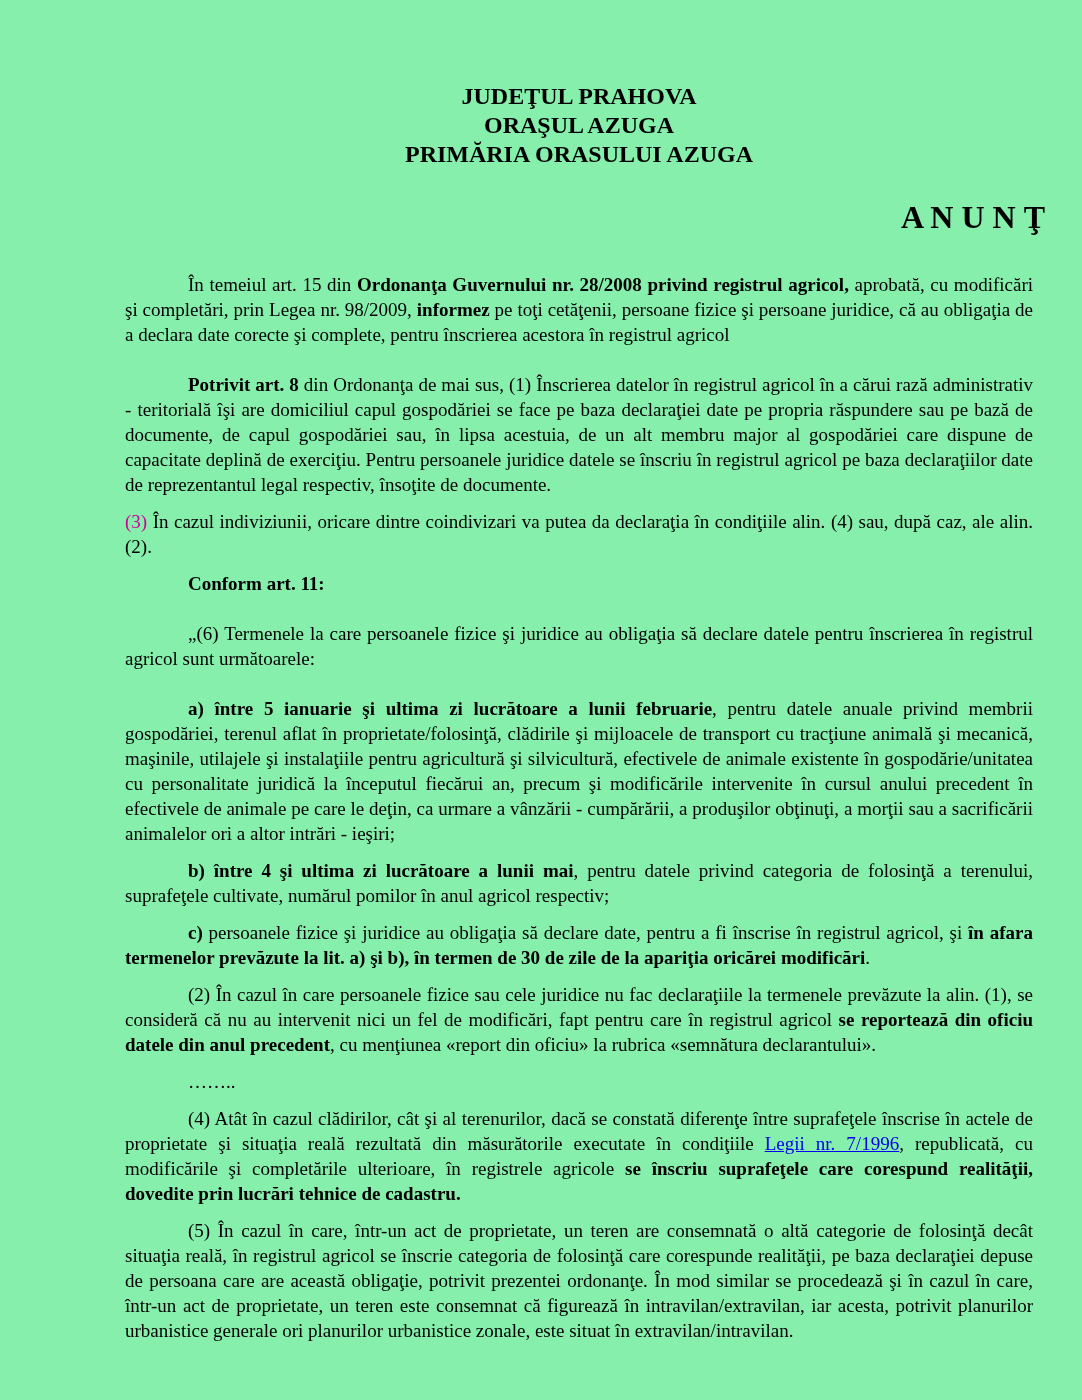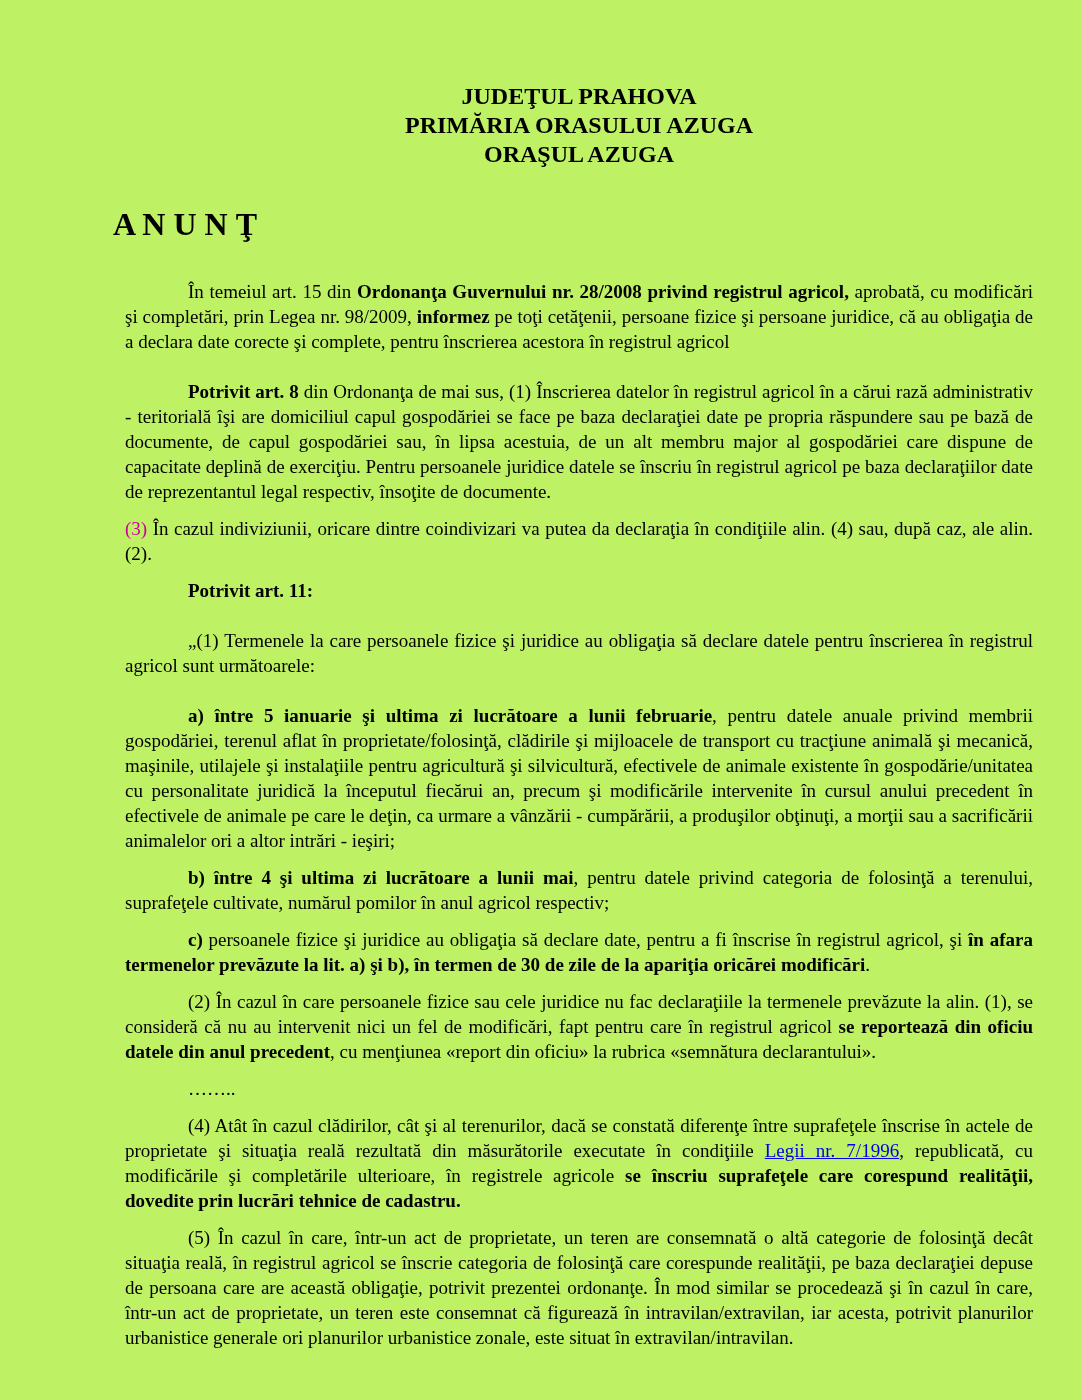--- a/index.html
+++ b/index.html
@@ -1,42 +1,42 @@
 <!DOCTYPE html>
 <html><head>
 <meta charset="utf-8">
 <style>
   html, body { margin: 0; padding: 0; background: #ffffff; }
   .page {
     position: relative;
     width: 1082px;
     height: 1400px;
-    background: #bef264;
+    background: #86efac;
     color: #000000;
     font-family: "Liberation Serif", "DejaVu Serif", serif;
     overflow: hidden;
   }
   .content {
     position: absolute;
     left: 113px;
     top: 82px;
     width: 932px;
   }
   .doc-header {
     text-align: center;
     font-weight: bold;
     font-size: 24px;
     line-height: 29px;
   }
   .doc-title {
-    text-align: left;
+    text-align: right;
     font-weight: bold;
     font-size: 32px;
     line-height: 40px;
-    margin: 35px 0 0 0;
+    margin: 28px 0 0 0;
   }
   .body { margin-top: 35px; }
   .body p {
     margin: 12px;
     font-size: 19px;
     line-height: 25px;
     text-align: justify;
   }
   .body p.indent { text-indent: 63px; }
   .body p.no-indent { text-indent: 0; }
@@ -44,30 +44,30 @@
   .bold { font-weight: bold; }
   a.link { cursor: pointer; }
 </style>
 </head>
 <body>
 
 <div class="page">
   <div class="content">
     <div class="doc-header">
       <div>JUDEŢUL PRAHOVA</div>
+      <div>ORAŞUL AZUGA</div>
       <div>PRIMĂRIA ORASULUI AZUGA</div>
-      <div>ORAŞUL AZUGA</div>
     </div>
     <h1 class="doc-title">A N U N Ţ</h1>
     <div class="body" id="doc-body">
         <p class="indent"><span>În temeiul art. 15 din </span><span class="bold">Ordonanţa Guvernului nr. 28/2008 privind registrul agricol,</span><span> aprobată, cu modificări şi completări, prin Legea nr. 98/2009, </span><span class="bold">informez</span><span> pe toţi cetăţenii, persoane fizice şi persoane juridice, că au obligaţia de a declara date corecte şi complete, pentru înscrierea acestora în registrul agricol</span></p>
         <p class="indent gap"><span class="bold">Potrivit art. 8</span><span> din Ordonanţa de mai sus, (1) Înscrierea datelor în registrul agricol în a cărui rază administrativ - teritorială îşi are domiciliul capul gospodăriei se face pe baza declaraţiei date pe propria răspundere sau pe bază de documente, de capul gospodăriei sau, în lipsa acestuia, de un alt membru major al gospodăriei care dispune de capacitate deplină de exerciţiu. Pentru persoanele juridice datele se înscriu în registrul agricol pe baza declaraţiilor date de reprezentantul legal respectiv, însoţite de documente.</span></p>
         <p class="no-indent"><span style="color: rgb(204, 0, 153);">(3)</span><span> În cazul indiviziunii, oricare dintre coindivizari va putea da declaraţia în condiţiile alin. (4) sau, după caz, ale alin. (2).</span></p>
-        <p class="indent"><span class="bold">Potrivit art. 11:</span></p>
-        <p class="indent gap"><span>„(1) Termenele la care persoanele fizice şi juridice au obligaţia să declare datele pentru înscrierea în registrul agricol sunt următoarele:</span></p>
+        <p class="indent"><span class="bold">Conform art. 11:</span></p>
+        <p class="indent gap"><span>„(6) Termenele la care persoanele fizice şi juridice au obligaţia să declare datele pentru înscrierea în registrul agricol sunt următoarele:</span></p>
         <p class="indent gap"><span class="bold">a) între 5 ianuarie şi ultima zi lucrătoare a lunii februarie</span><span>, pentru datele anuale privind membrii gospodăriei, terenul aflat în proprietate/folosinţă, clădirile şi mijloacele de transport cu tracţiune animală şi mecanică, maşinile, utilajele şi instalaţiile pentru agricultură şi silvicultură, efectivele de animale existente în gospodărie/unitatea cu personalitate juridică la începutul fiecărui an, precum şi modificările intervenite în cursul anului precedent în efectivele de animale pe care le deţin, ca urmare a vânzării - cumpărării, a produşilor obţinuţi, a morţii sau a sacrificării animalelor ori a altor intrări - ieşiri;</span></p>
         <p class="indent"><span class="bold">b) între 4 şi ultima zi lucrătoare a lunii mai</span><span>, pentru datele privind categoria de folosinţă a terenului, suprafeţele cultivate, numărul pomilor în anul agricol respectiv;</span></p>
         <p class="indent"><span class="bold">c)</span><span> persoanele fizice şi juridice au obligaţia să declare date, pentru a fi înscrise în registrul agricol, şi </span><span class="bold">în afara termenelor prevăzute la lit. a) şi b), în termen de 30 de zile de la apariţia oricărei modificări</span><span>.</span></p>
         <p class="indent"><span> (2) În cazul în care persoanele fizice sau cele juridice nu fac declaraţiile la termenele prevăzute la alin. (1), se consideră că nu au intervenit nici un fel de modificări, fapt pentru care în registrul agricol </span><span class="bold">se reportează din oficiu datele din anul precedent</span><span>, cu menţiunea «report din oficiu» la rubrica «semnătura declarantului».</span></p>
         <p class="indent"><span>……..</span></p>
         <p class="indent"><span>(4) Atât în cazul clădirilor, cât şi al terenurilor, dacă se constată diferenţe între suprafeţele înscrise în actele de proprietate şi situaţia reală rezultată din măsurătorile executate în condiţiile </span><a class="link" href="#" style="color: rgb(0, 0, 238);">Legii nr. 7/1996</a><span>, republicată, cu modificările şi completările ulterioare, în registrele agricole </span><span class="bold">se înscriu suprafeţele care corespund realităţii, dovedite prin lucrări tehnice de cadastru.</span></p>
         <p class="indent"><span>(5) În cazul în care, într-un act de proprietate, un teren are consemnată o altă categorie de folosinţă decât situaţia reală, în registrul agricol se înscrie categoria de folosinţă care corespunde realităţii, pe baza declaraţiei depuse de persoana care are această obligaţie, potrivit prezentei ordonanţe. În mod similar se procedează şi în cazul în care, într-un act de proprietate, un teren este consemnat că figurează în intravilan/extravilan, iar acesta, potrivit planurilor urbanistice generale ori planurilor urbanistice zonale, este situat în extravilan/intravilan.</span></p>
       </div>
   </div>
 </div>

